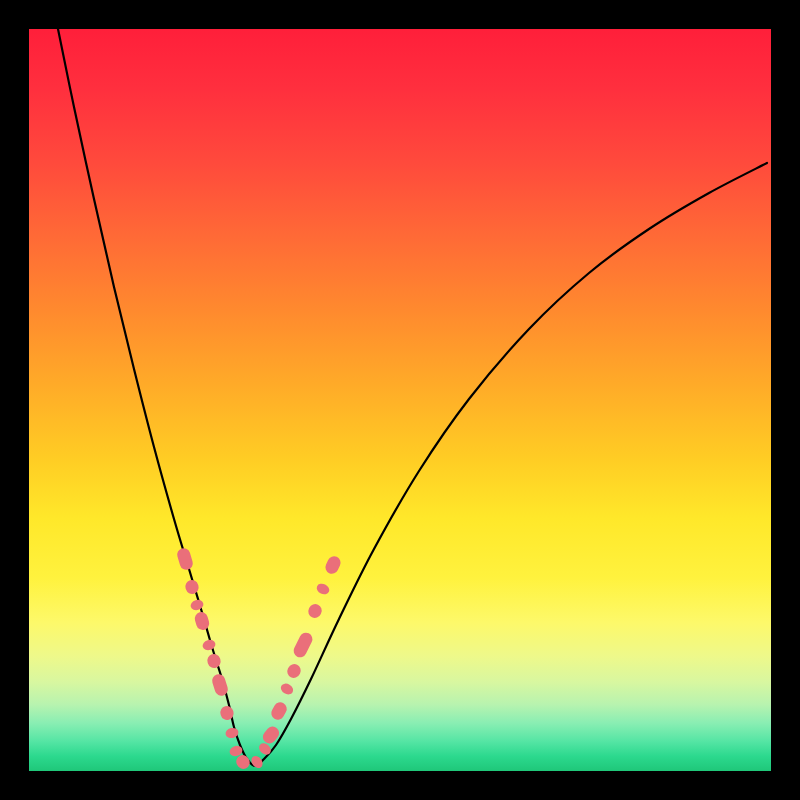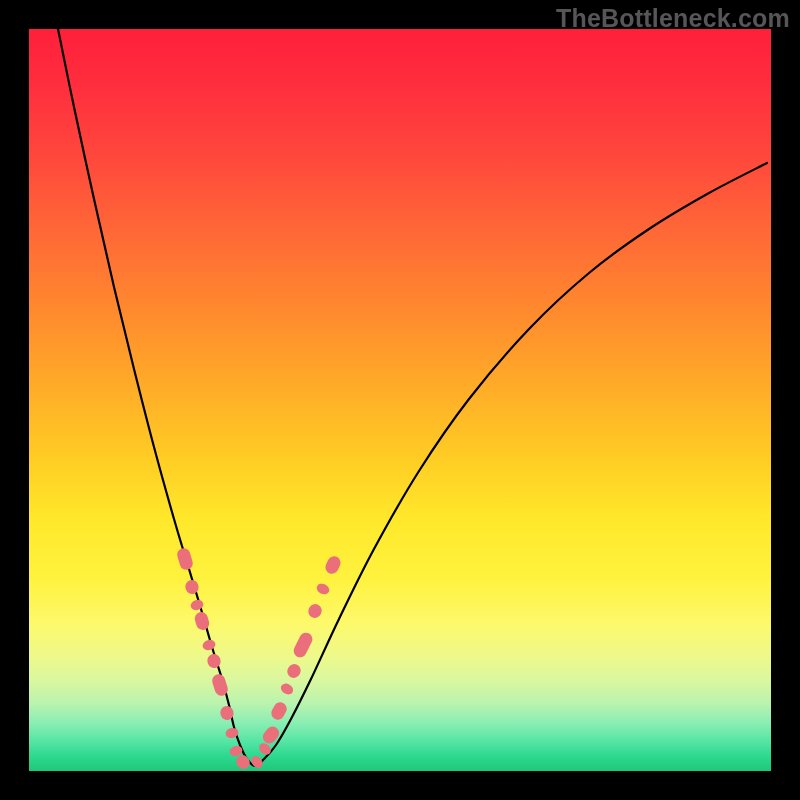--- a/index.html
+++ b/index.html
@@ -96,14 +96,13 @@
           <rect x="243.5" y="673" width="13" height="18" rx="6.5" ry="6.5" class="bead" fill="#ea6f7a" transform="rotate(-150.01836063115067 250 682)"></rect>
           <rect x="251.5" y="655" width="13" height="10" rx="6.5" ry="6.5" class="bead" fill="#ea6f7a" transform="rotate(-150.01836063115067 258 660)"></rect>
           <rect x="258.5" y="635" width="13" height="14" rx="6.5" ry="6.5" class="bead" fill="#ea6f7a" transform="rotate(-153.43494882292202 265 642)"></rect>
           <rect x="267.5" y="603" width="13" height="26" rx="6.5" ry="6.5" class="bead" fill="#ea6f7a" transform="rotate(-153.43494882292202 274 616)"></rect>
           <rect x="279.5" y="575" width="13" height="14" rx="6.5" ry="6.5" class="bead" fill="#ea6f7a" transform="rotate(-154.98310652189997 286 582)"></rect>
           <rect x="287.5" y="555" width="13" height="10" rx="6.5" ry="6.5" class="bead" fill="#ea6f7a" transform="rotate(-154.98310652189997 294 560)"></rect>
           <rect x="297.5" y="527" width="13" height="18" rx="6.5" ry="6.5" class="bead" fill="#ea6f7a" transform="rotate(-154.98310652189997 304 536)"></rect>
         </g>
     </svg>
   </div>
-  <div class="watermark">TheBottleneck.com</div>
 </div>
 
 </body></html>

